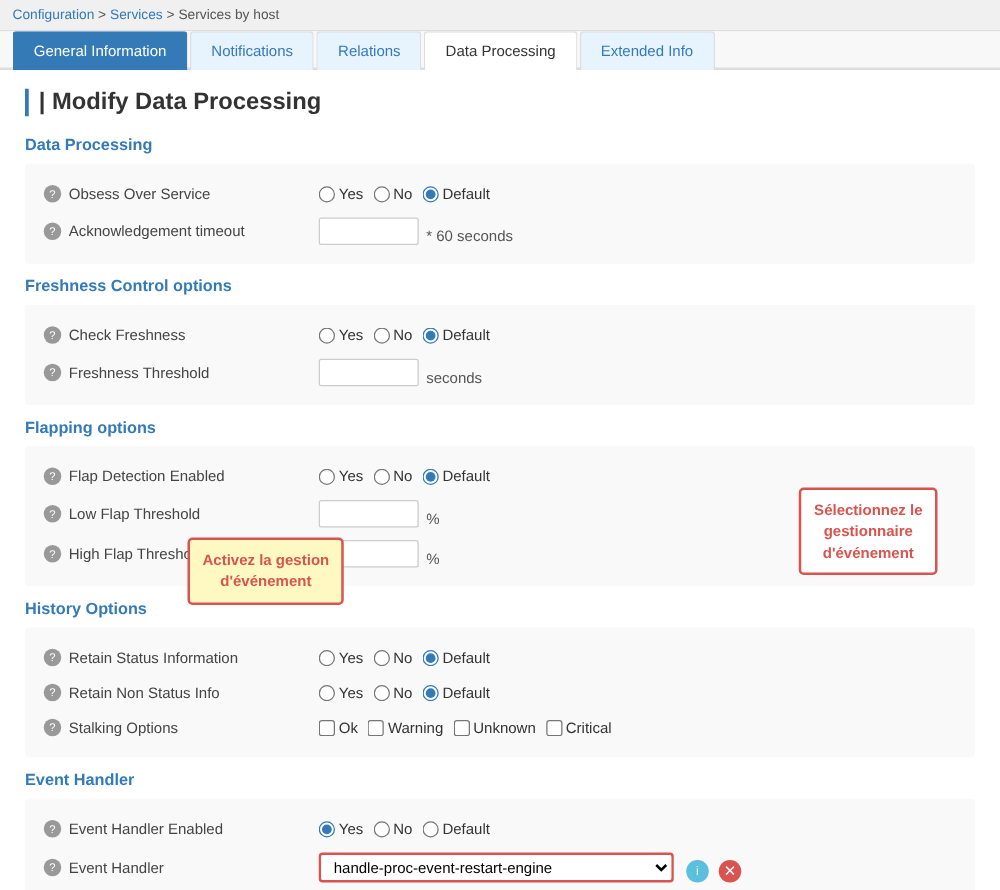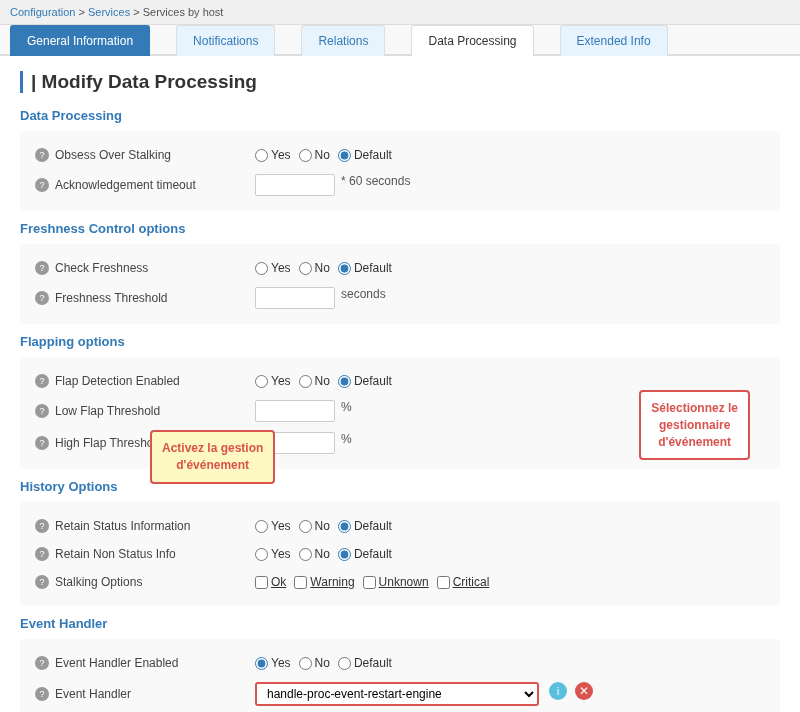--- a/index.html
+++ b/index.html
@@ -1,46 +1,46 @@
 <!DOCTYPE html>
 <html><head>
   <meta charset="utf-8">
   <style>
     * { box-sizing: border-box; margin: 0; padding: 0; }
     body { font-family: Arial, sans-serif; font-size: 12px; background: #f5f5f5; color: #333; width: 800px; }
 
     .breadcrumb { font-size: 11px; color: #555; padding: 6px 10px; background: #f0f0f0; border-bottom: 1px solid #ddd; }
     .breadcrumb a { color: #337ab7; text-decoration: none; margin-top: 16px; }
 
-    .tabs-bar { display: flex; background: #f8f8f8; border-bottom: 2px solid #ddd; padding: 0 10px; gap: 24px; }
+    .tabs-bar { display: flex; background: #f8f8f8; border-bottom: 2px solid #ddd; padding: 0 10px; }
     .tab { padding: 8px 16px; font-size: 12px; cursor: pointer; border: 1px solid transparent; border-bottom: none; margin-bottom: -2px; color: #337ab7; background: #e8f4fd; border-color: #ddd; border-radius: 3px 3px 0 0; margin-right: 2px; }
     .tab.active { background: white; border-color: #ddd; color: #333; border-bottom-color: white; }
     .tab:first-child { background: #337ab7; color: white; border-color: #337ab7; }
 
     .content { background: white; padding: 15px 20px; }
     .page-title { font-size: 19px; font-weight: bold; color: #333; border-left: 3px solid #337ab7; padding-left: 8px; margin-bottom: 15px; }
 
     .section-title { font-size: 13px; color: #337ab7; font-weight: bold; margin: 10px 0 8px 0; }
 
     .section-bg { background: #f9f9f9; padding: 10px 15px; margin-bottom: 5px; border-radius: 3px; }
 
     .form-row { display: flex; align-items: center; padding: 5px 0; min-height: 28px; }
     .form-label { display: flex; align-items: center; width: 220px; font-size: 12px; color: #444; }
     .help-icon { display: inline-flex; align-items: center; justify-content: center; width: 14px; height: 14px; border-radius: 50%; background: #999; color: white; font-size: 9px; margin-right: 6px; cursor: pointer; flex-shrink: 0; }
-    .form-control { display: flex; align-items: flex-start; gap: 6px; }
+    .form-control { display: flex; align-items: flex-end; gap: 6px; }
 
     .radio-group { display: flex; align-items: center; gap: 8px; }
     .radio-option { display: flex; align-items: center; gap: 3px; font-size: 12px; }
     .radio-option input[type=radio] { accent-color: #337ab7; }
 
     .text-input { border: 1px solid #ccc; padding: 2px 6px; height: 22px; width: 80px; font-size: 12px; border-radius: 2px; }
     .text-unit { font-size: 12px; color: #555; }
 
     .checkbox-group { display: flex; align-items: center; gap: 8px; }
-    .checkbox-option { display: flex; align-items: center; gap: 3px; font-size: 12px; text-decoration: underline; }
+    .checkbox-option { display: flex; align-items: center; gap: 3px; font-size: 12px; }
 
     .select-field { border: 1px solid red; padding: 2px 6px; height: 20px; font-size: 12px; border-radius: 2px; width: 280px; background: white; }
 
     .icon-info { display: inline-flex; align-items: center; justify-content: center; width: 18px; height: 18px; border-radius: 50%; background: #5bc0de; color: white; font-size: 10px; margin-left: 4px; cursor: pointer; }
     .icon-remove { display: inline-flex; align-items: center; justify-content: center; width: 18px; height: 18px; border-radius: 50%; background: #d9534f; color: white; font-size: 12px; margin-left: 2px; cursor: pointer; }
 
     .relative-container { position: relative; }
 
     .annotation-left { position: absolute; left: 150px; top: 430px; background: #fef9c3; border: 2px solid #d9534f; border-radius: 4px; padding: 8px 10px; font-size: 12px; color: #d9534f; font-weight: bold; text-align: center; z-index: 10; line-height: 1.4; }
     .annotation-right { position: absolute; right: 50px; top: 390px; background: white; border: 2px solid #d9534f; border-radius: 4px; padding: 8px 10px; font-size: 12px; color: #d9534f; font-weight: bold; text-align: center; z-index: 10; line-height: 1.4; }
@@ -67,21 +67,21 @@
   </div>
 
   <div class="content">
     <div class="page-title">| Modify Data Processing</div>
 
     <div class="section-title">Data Processing</div>
     <div class="section-bg">
       <div class="form-row">
         <div class="form-label">
           <span class="help-icon">?</span>
-          <span>Obsess Over Stalking</span>
+          <span>Obsess Over Service</span>
         </div>
         <div class="form-control radio-group">
           <label class="radio-option"><input type="radio" name="obsess" style=""> Yes</label>
           <label class="radio-option"><input type="radio" name="obsess" style=""> No</label>
           <label class="radio-option"><input type="radio" name="obsess" checked="" style=""> Default</label>
         </div>
       </div>
       <div class="form-row">
         <div class="form-label">
           <span class="help-icon">?</span>

